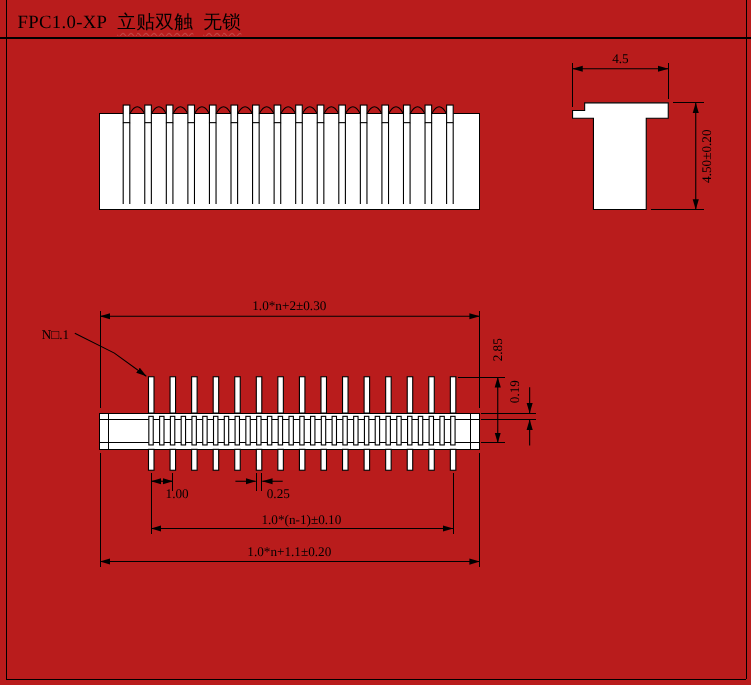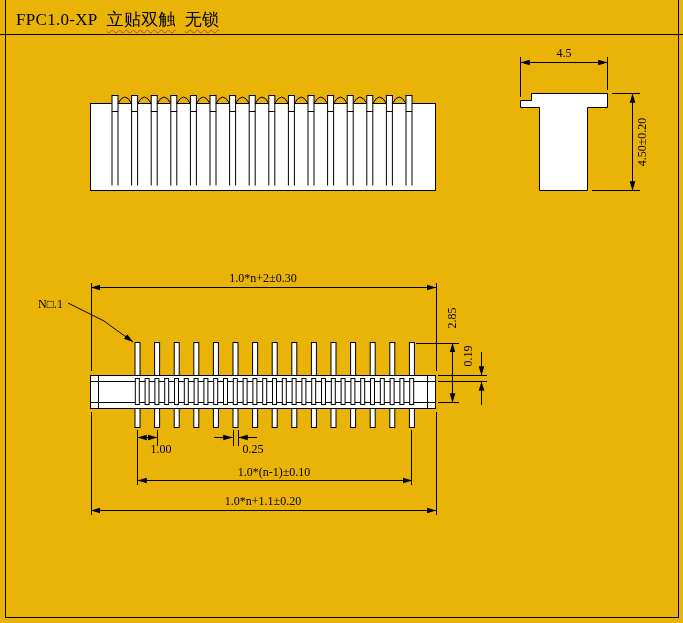--- a/index.html
+++ b/index.html
@@ -1,19 +1,19 @@
 <!DOCTYPE html>
 <html><head>
 <meta charset="utf-8">
 <style>
   html,body { margin:0; padding:0; background:#ffffff; }
   .sheet {
     position:relative;
     width:683px; height:623px;
-    background:#eab308;
+    background:#b91c1c;
     font-family:"Liberation Serif", serif;
     overflow:hidden;
   }
   .title {
     position:absolute; left:16px; top:8px;
     font-size:17px; color:#000; white-space:nowrap;
     letter-spacing:0.3px;
   }
   .title .cjk {
     margin-left:9px;

